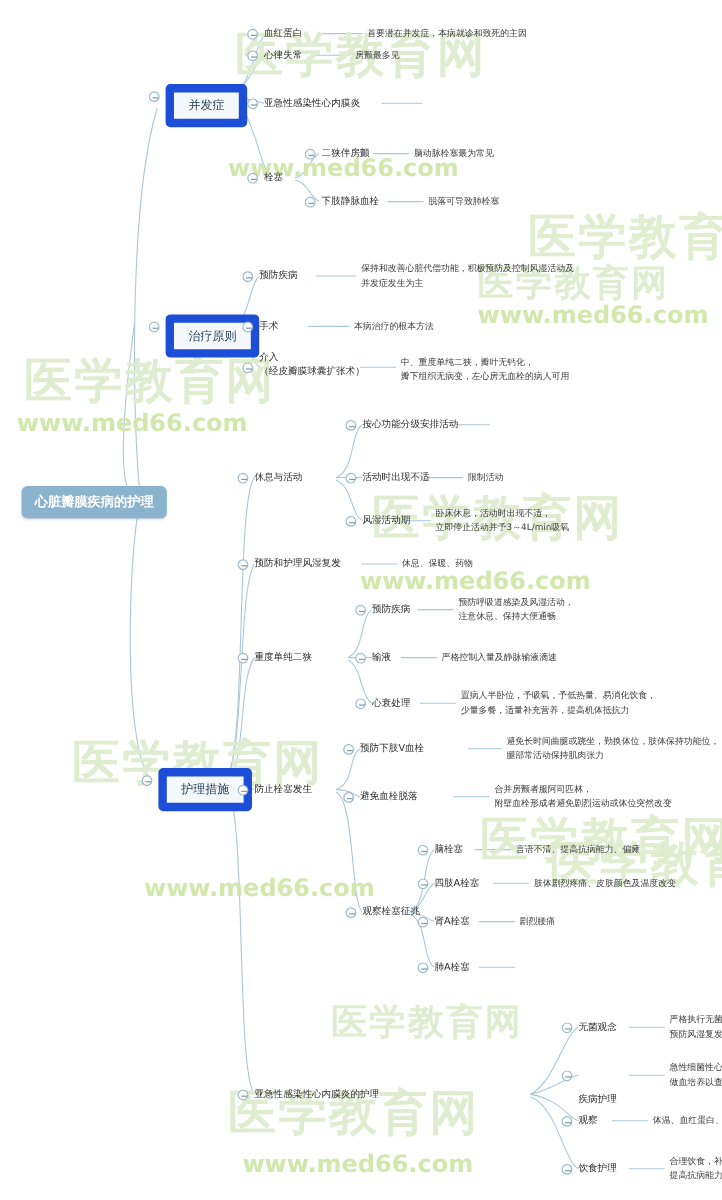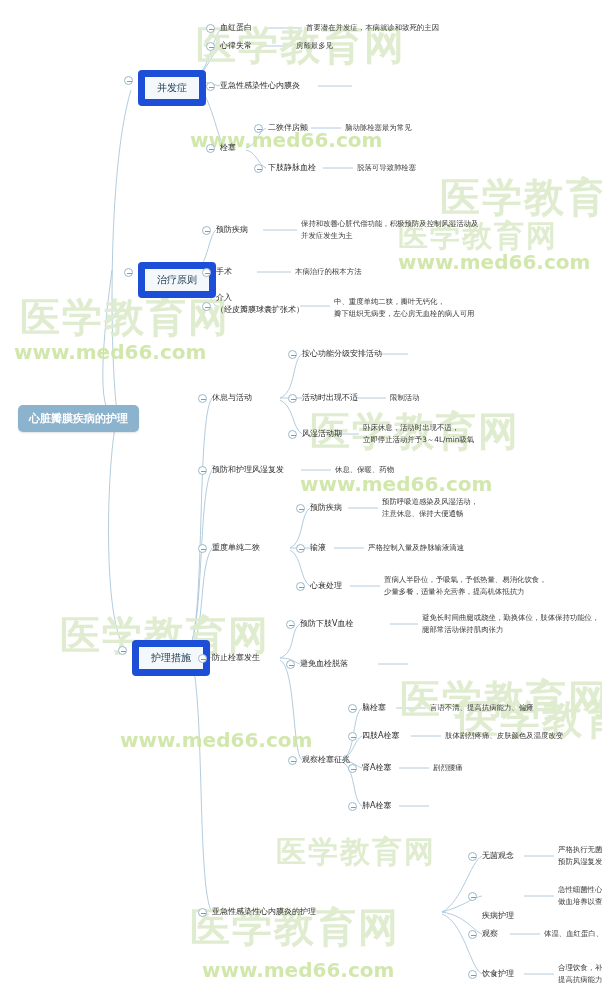--- a/index.html
+++ b/index.html
@@ -249,20 +249,24 @@
 
   <span class="toggle" style="left:286px;top:620px;"></span>
   <div class="node leaf" style="left:300px;top:618px;">预防下肢V血栓</div>
   <div class="node detail" style="left:422px;top:612px;">
     <span class="l2">避免长时间曲腿或跷坐，勤换体位，肢体保持功能位，</span>
     <span class="l2">腿部常活动保持肌肉张力</span>
   </div>
 
   <span class="toggle" style="left:286px;top:660px;"></span>
   <div class="node leaf" style="left:300px;top:658px;">避免血栓脱落</div>
+  <div class="node detail" style="left:412px;top:652px;">
+    <span class="l2">合并房颤者服阿司匹林，</span>
+    <span class="l2">附壁血栓形成者避免剧烈运动或体位突然改变</span>
+  </div>
 
   <span class="toggle" style="left:288px;top:756px;"></span>
   <div class="node leaf" style="left:302px;top:754px;">观察栓塞征兆</div>
 
   <span class="toggle" style="left:348px;top:704px;"></span>
   <div class="node leaf" style="left:362px;top:702px;">脑栓塞</div>
   <div class="node detail" style="left:430px;top:702px;">言语不清、提高抗病能力、偏瘫</div>
 
   <span class="toggle" style="left:348px;top:732px;"></span>
   <div class="node leaf" style="left:362px;top:730px;">四肢A栓塞</div>

